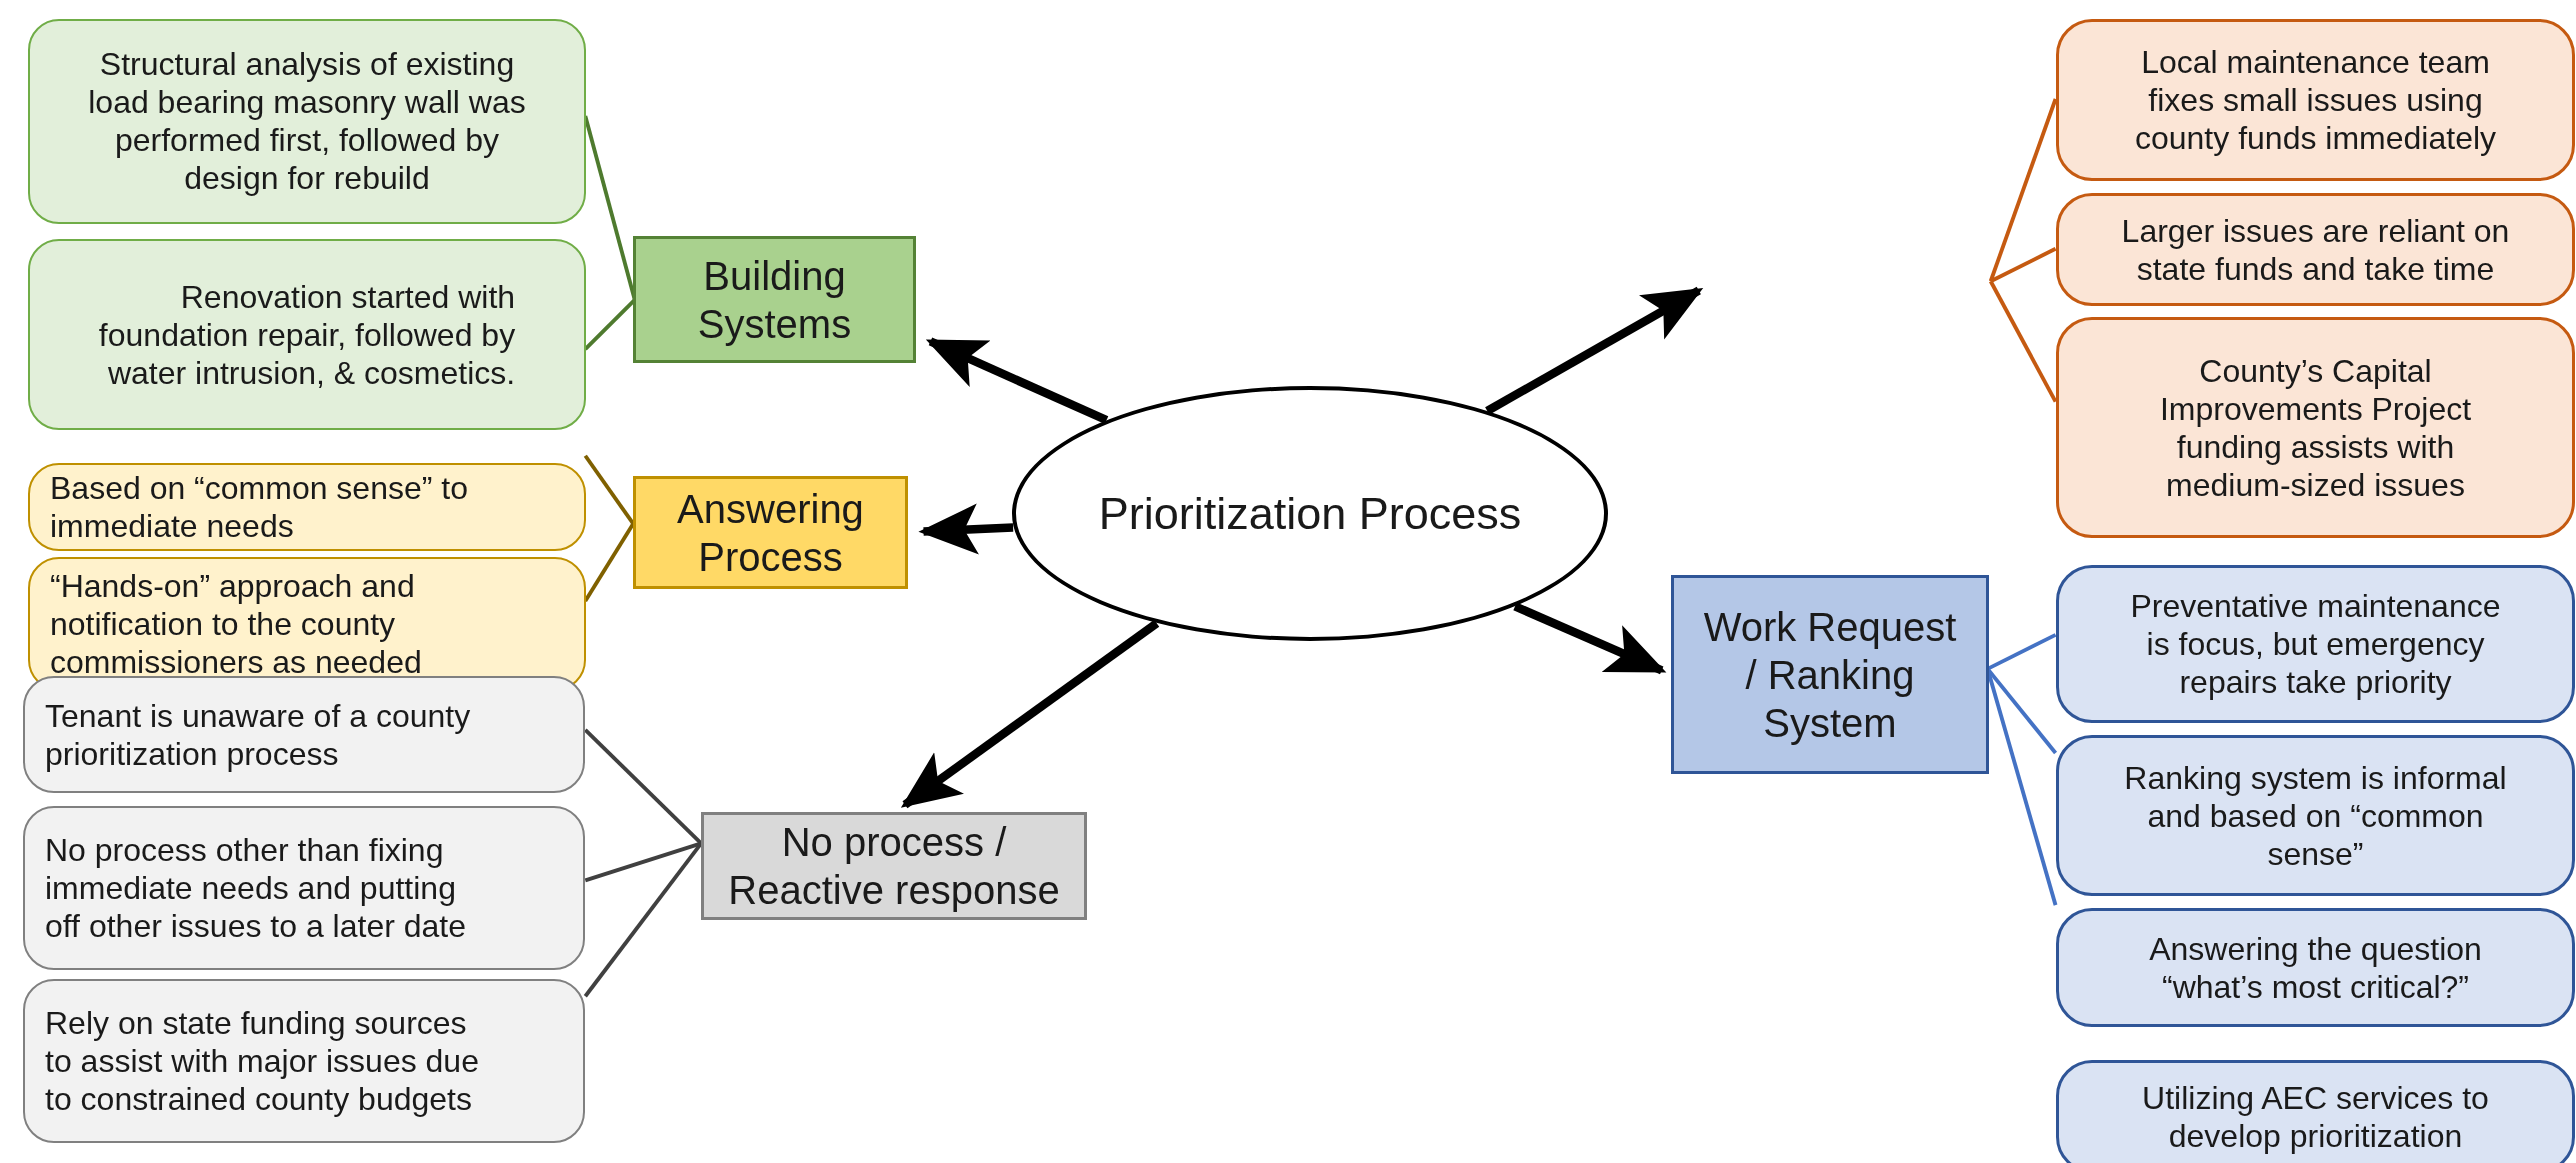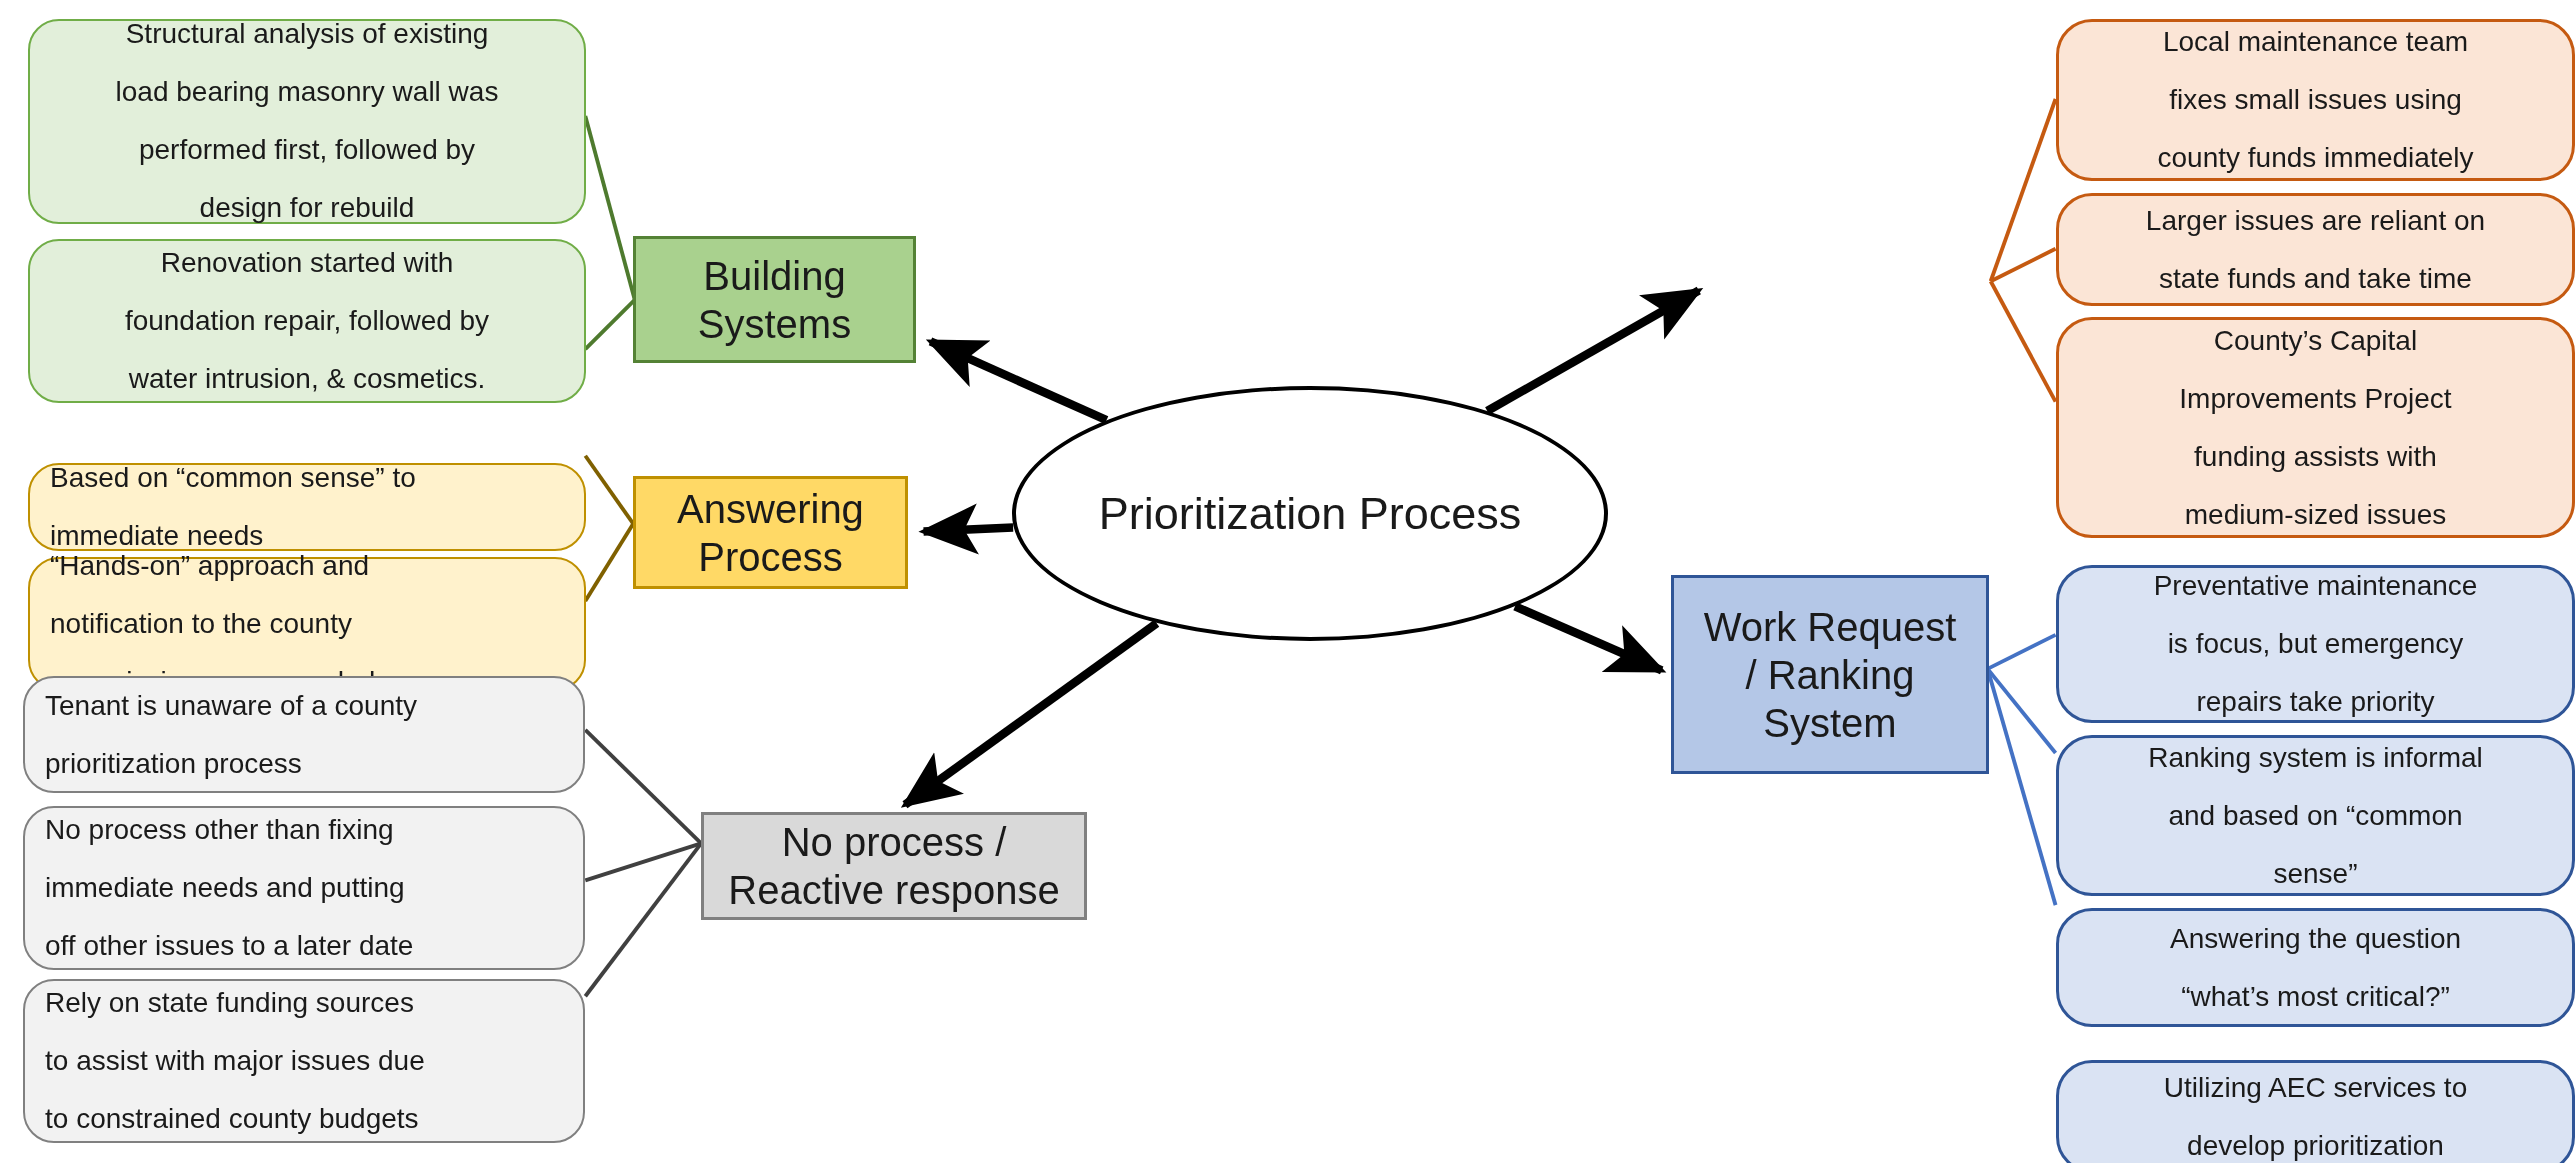--- a/index.html
+++ b/index.html
@@ -13,21 +13,21 @@
   #wires{position:absolute;left:0;top:0;width:2576px;height:1164px;}
   .node{
     position:absolute;
     display:flex;align-items:center;justify-content:center;
     box-sizing:border-box;
     white-space:pre-line;
     color:#1a1a1a;
     text-align:center;
   }
   .leaf{
-    font-size:28px;line-height:58px;
+    font-size:32px;line-height:38px;
     border-radius:31px;
     padding:4.6px 20px;
   }
   .leaf.align-left{text-align:left;justify-content:flex-start;}
   .cat{
     font-size:40px;line-height:48px;
     font-weight:400;
     border-radius:0;
   }
   .green-leaf{background:var(--green-leaf-fill);border:2.3px solid var(--green-leaf-border);}
@@ -39,21 +39,21 @@
   .yellow-cat{background:var(--yellow-cat-fill);border:3.1px solid var(--yellow-border);}
   .gray-cat{background:var(--gray-cat-fill);border:3.1px solid var(--gray-border);}
   .orange-cat{background:var(--orange-cat-fill);border:3.1px solid var(--orange-cat-border);}
   .blue-cat{background:var(--blue-cat-fill);border:3.9px solid var(--blue-border);}
   .ellipse{
     background:#ffffff;border:4.6px solid #000000;border-radius:50%;
     font-size:45px;
   }
   
   #leaf-g1{left:28px;top:18.5px;width:558px;height:205px;}
-  #leaf-g2{left:28px;top:239px;width:558px;height:164px;}
+  #leaf-g2{left:28px;top:239px;width:558px;height:191px;text-align:right;}
   #leaf-y1{left:28px;top:423px;width:558px;height:88px;}
   #leaf-y2{left:28px;top:517px;width:558px;height:134px;}
   #leaf-n1{left:23px;top:676px;width:562px;height:117px;}
   #leaf-n2{left:23px;top:806px;width:562px;height:164px;}
   #leaf-n3{left:23px;top:979px;width:562px;height:164px;}
   #cat-building{left:633px;top:236px;width:283px;height:127px;}
   #cat-informal{left:633px;top:476px;width:275px;height:113px;}
   #cat-noprocess{left:701px;top:812px;width:386px;height:108px;}
   #cat-complexity{left:1708px;top:239px;width:284px;height:83px;}
   #cat-workrequest{left:1671px;top:575px;width:318px;height:199px;}

